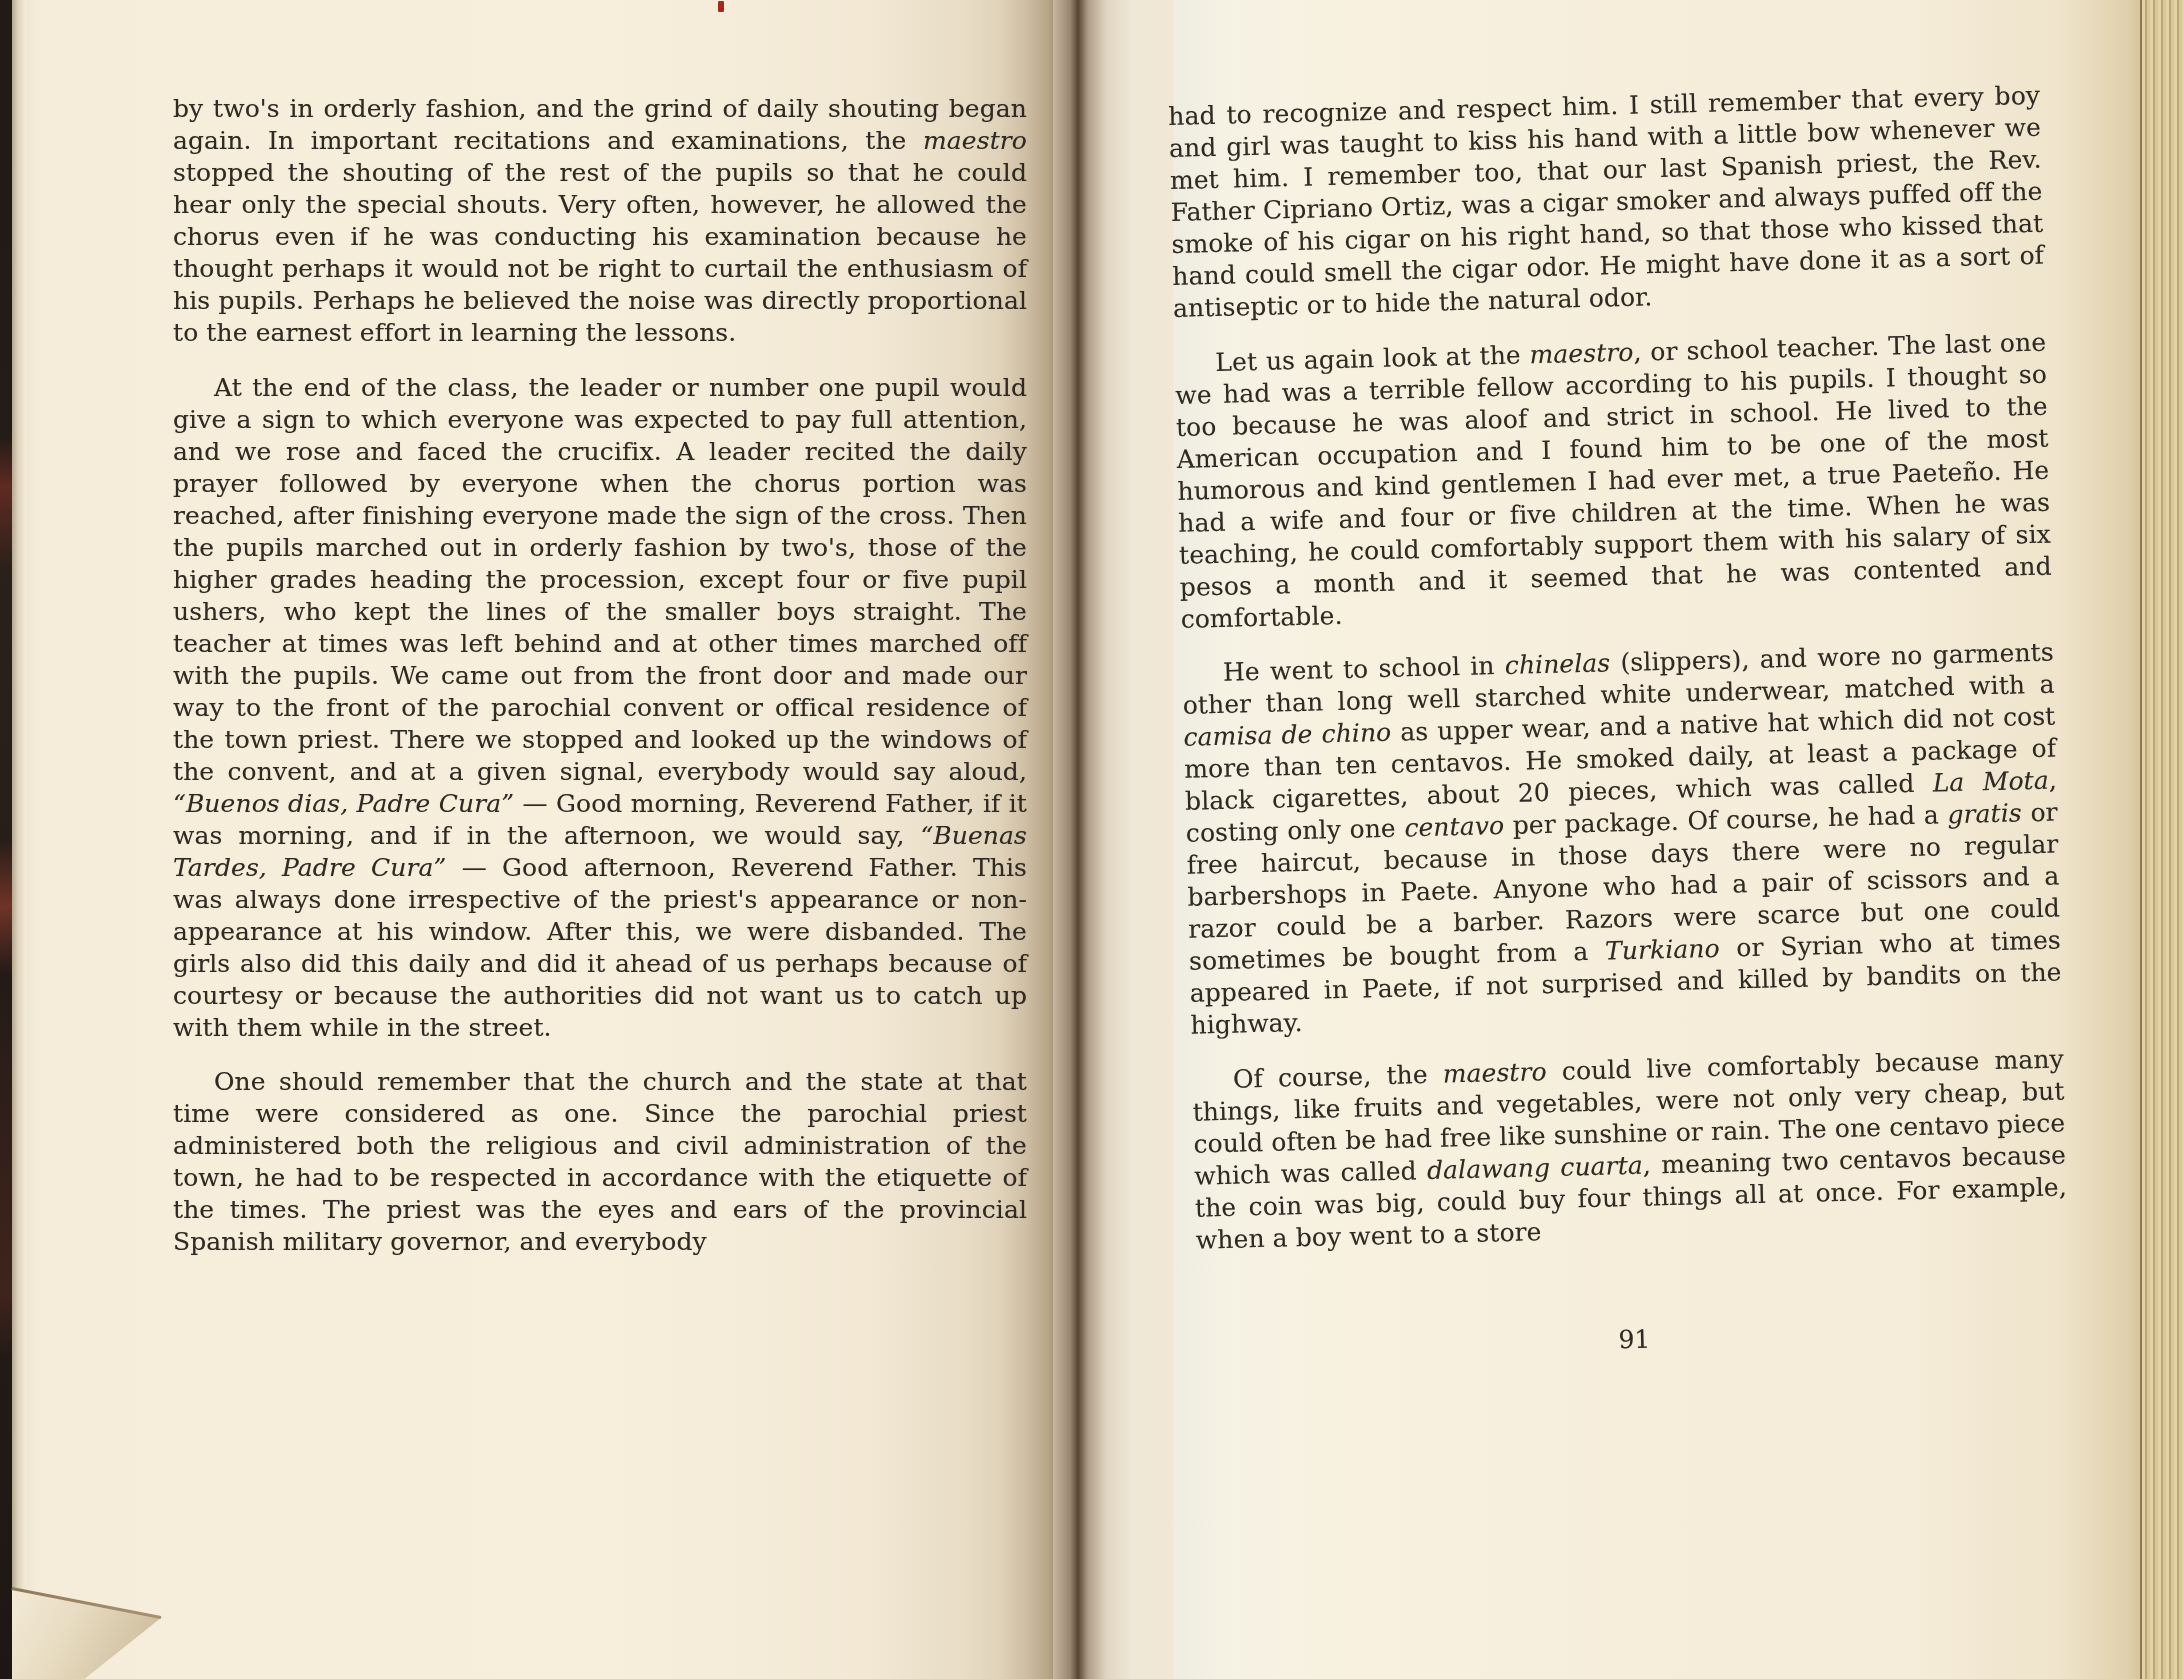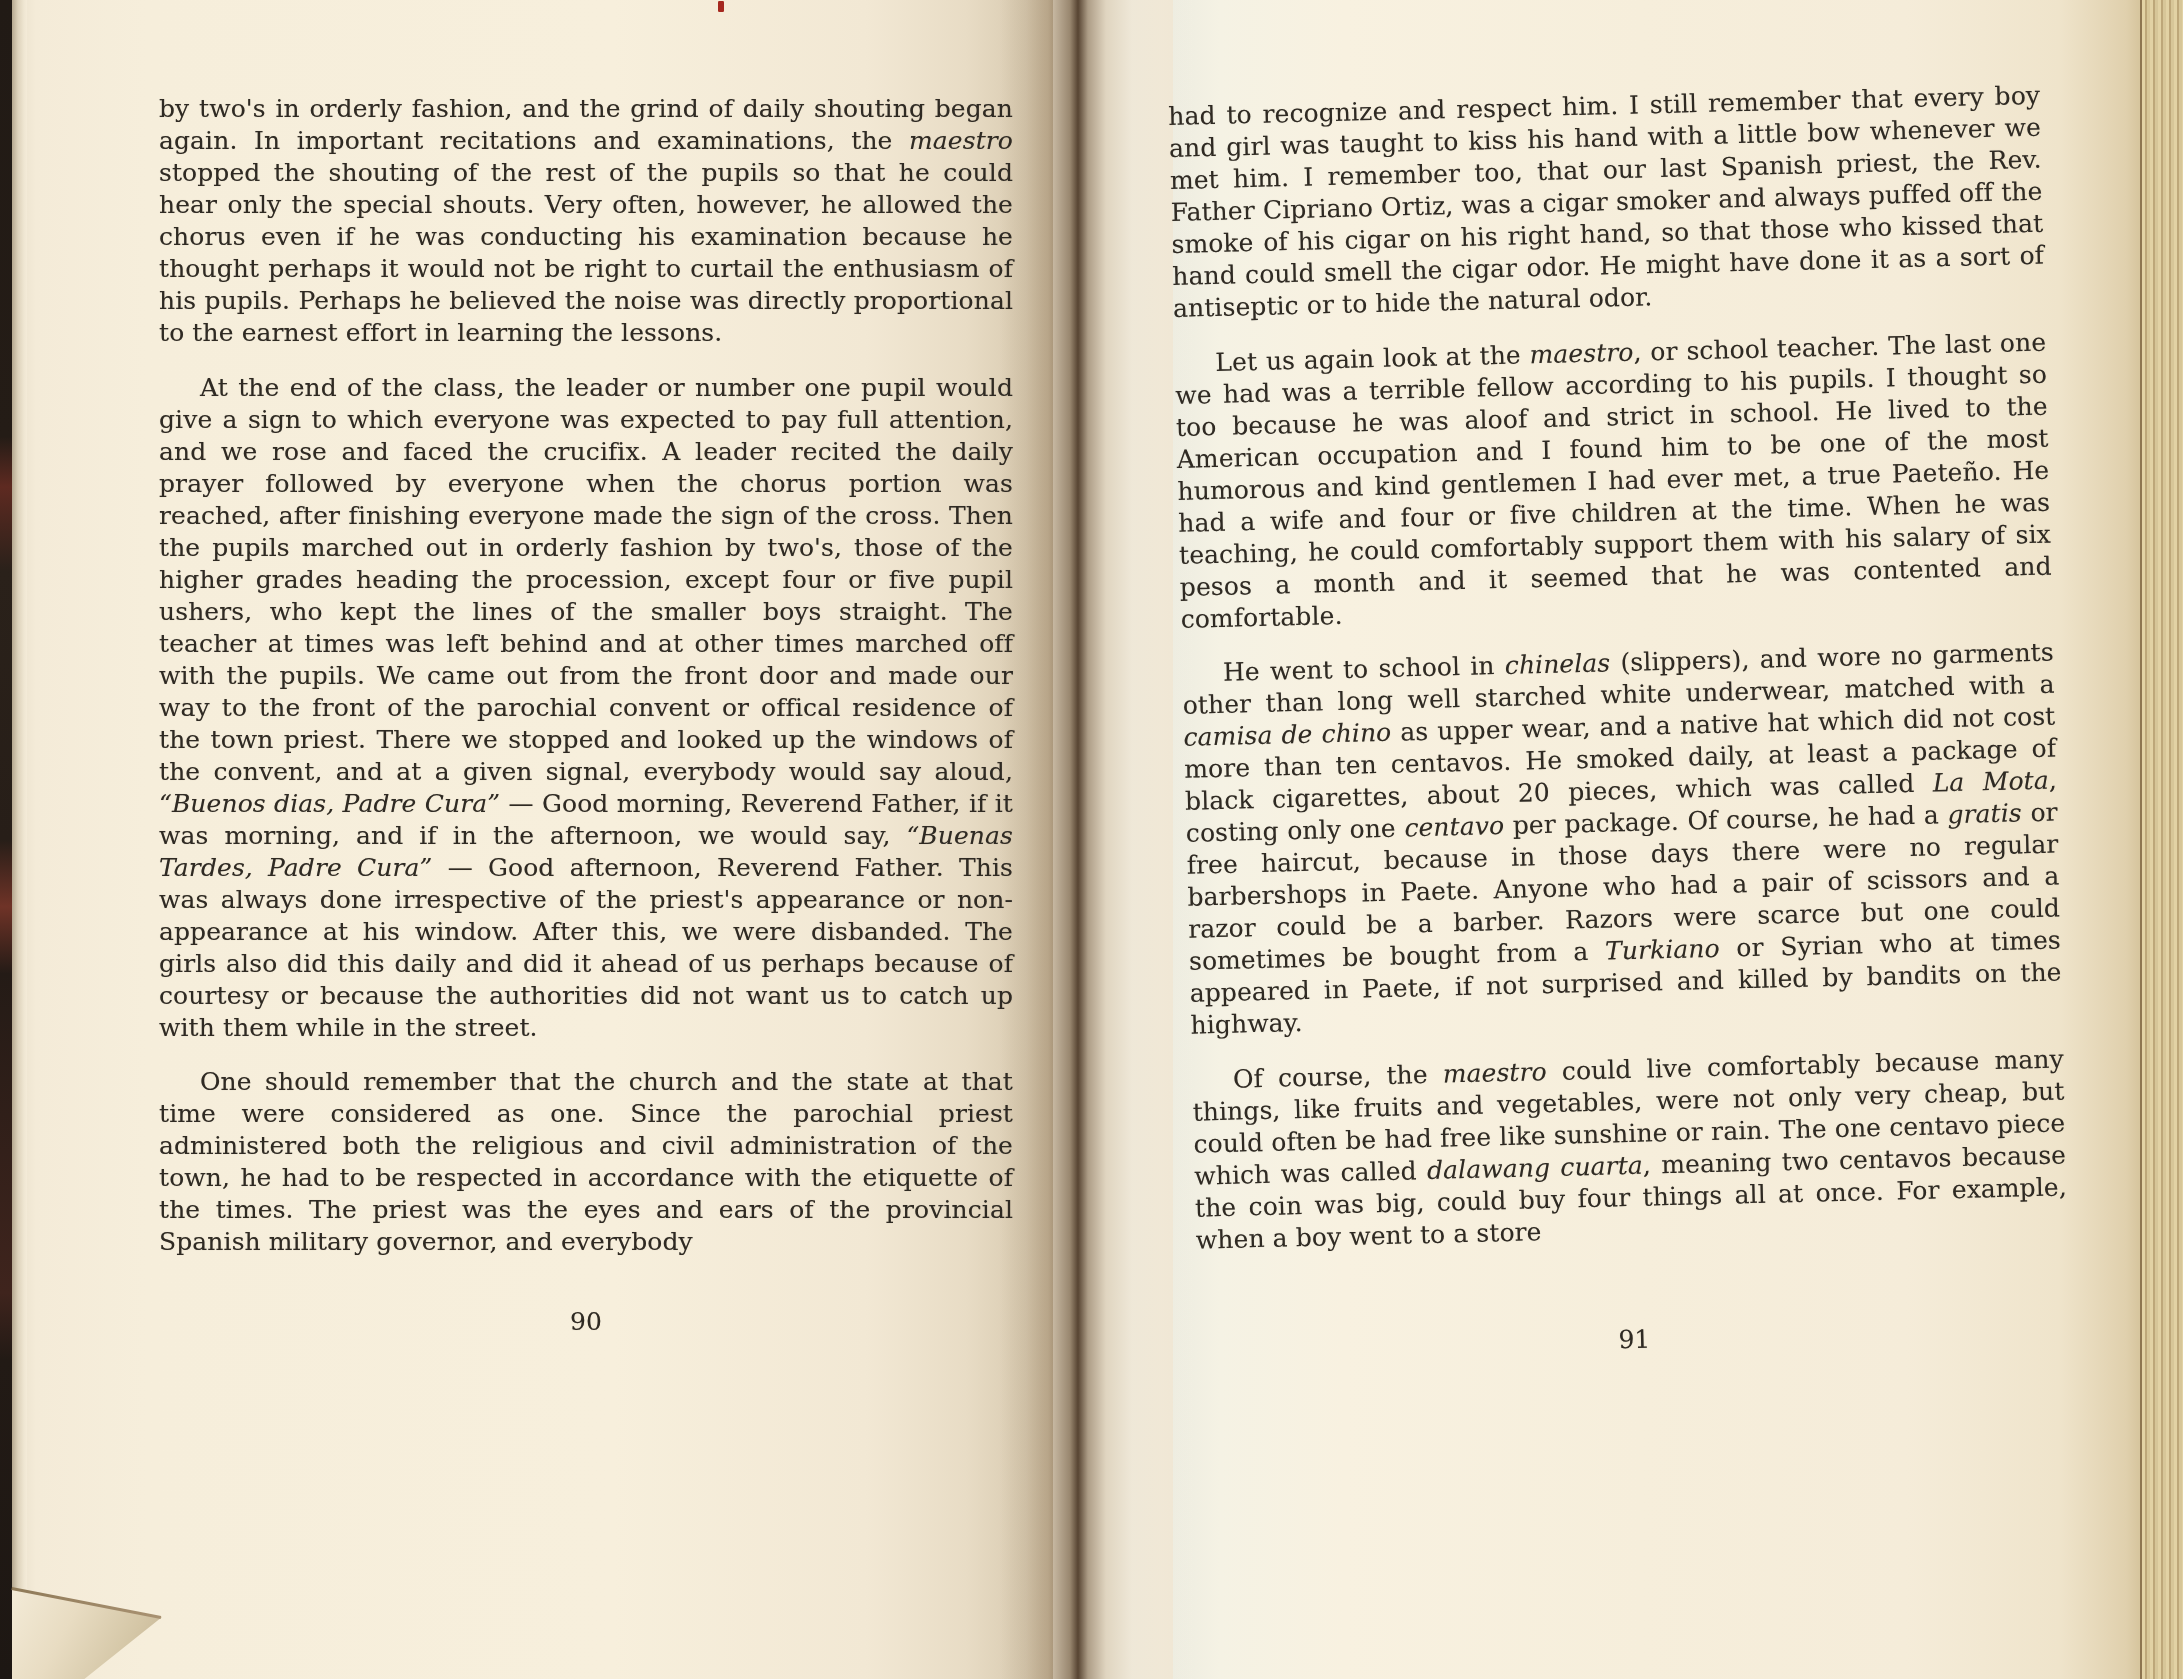--- a/index.html
+++ b/index.html
@@ -47,21 +47,21 @@
   .text-col { position:absolute; z-index:10; color:#2f2a23; }
   .text-col .para {
     margin:0 0 22.7px 0;
     font-size:25px; line-height:32px;
     text-align:justify; text-justify:inter-word;
     letter-spacing:0.1px;
     text-shadow:0 0 0.7px rgba(47,42,35,0.35);
   }
   .text-col .para.indent { text-indent:41px; }
   .text-col em { font-style:italic; }
-  .col-left { left:159px; top:93px; width:854px; }
+  .col-left { left:173px; top:93px; width:854px; }
   .col-right {
     left:1168px; top:101px; width:872px;
     transform:rotate(-1.4deg); transform-origin:left top;
   }
   .pageno {
     text-align:center; font-size:25px; color:#2f2a23;
     text-shadow:0 0 0.7px rgba(47,42,35,0.35);
   }
   .pageno-left { margin-top:49px; }
   .pageno-right { margin-top:79px; }
@@ -85,21 +85,20 @@
 <div class="page page-right"></div>
 <div class="gutter"></div>
 <div class="left-inner-edge"></div>
 <div class="left-edge"></div>
 <div class="right-edge-stripes"></div>
 
 <div class="text-col col-left">
     <p class="para"><span>by two's in orderly fashion, and the grind of daily shouting began again. In important recitations and examinations, the </span><em>maestro</em><span> stopped the shouting of the rest of the pupils so that he could hear only the special shouts. Very often, however, he allowed the chorus even if he was conducting his examination because he thought perhaps it would not be right to curtail the enthusiasm of his pupils. Perhaps he believed the noise was directly proportional to the earnest effort in learning the lessons.</span></p>
     <p class="para indent"><span>At the end of the class, the leader or number one pupil would give a sign to which everyone was expected to pay full attention, and we rose and faced the crucifix. A leader recited the daily prayer followed by everyone when the chorus portion was reached, after finishing everyone made the sign of the cross. Then the pupils marched out in orderly fashion by two's, those of the higher grades heading the procession, except four or five pupil ushers, who kept the lines of the smaller boys straight. The teacher at times was left behind and at other times marched off with the pupils. We came out from the front door and made our way to the front of the parochial convent or offical residence of the town priest. There we stopped and looked up the windows of the convent, and at a given signal, everybody would say aloud, </span><em>“Buenos dias, Padre Cura”</em><span> — Good morning, Reverend Father, if it was morning, and if in the afternoon, we would say, </span><em>“Buenas Tardes, Padre Cura”</em><span> — Good afternoon, Reverend Father. This was always done irrespective of the priest's appearance or non-appearance at his window. After this, we were disbanded. The girls also did this daily and did it ahead of us perhaps because of courtesy or because the authorities did not want us to catch up with them while in the street.</span></p>
     <p class="para indent"><span>One should remember that the church and the state at that time were considered as one. Since the parochial priest administered both the religious and civil administration of the town, he had to be respected in accordance with the etiquette of the times. The priest was the eyes and ears of the provincial Spanish military governor, and everybody</span></p>
-    <div class="pageno pageno-left">90</div>
   </div>
 <div class="text-col col-right">
     <p class="para"><span>had to recognize and respect him. I still remember that every boy and girl was taught to kiss his hand with a little bow whenever we met him. I remember too, that our last Spanish priest, the Rev. Father Cipriano Ortiz, was a cigar smoker and always puffed off the smoke of his cigar on his right hand, so that those who kissed that hand could smell the cigar odor. He might have done it as a sort of antiseptic or to hide the natural odor.</span></p>
     <p class="para indent"><span>Let us again look at the </span><em>maestro</em><span>, or school teacher. The last one we had was a terrible fellow according to his pupils. I thought so too because he was aloof and strict in school. He lived to the American occupation and I found him to be one of the most humorous and kind gentlemen I had ever met, a true Paeteño. He had a wife and four or five children at the time. When he was teaching, he could comfortably support them with his salary of six pesos a month and it seemed that he was contented and comfortable.</span></p>
     <p class="para indent"><span>He went to school in </span><em>chinelas</em><span> (slippers), and wore no garments other than long well starched white underwear, matched with a </span><em>camisa de chino</em><span> as upper wear, and a native hat which did not cost more than ten centavos. He smoked daily, at least a package of black cigarettes, about 20 pieces, which was called </span><em>La Mota</em><span>, costing only one </span><em>centavo</em><span> per package. Of course, he had a </span><em>gratis</em><span> or free haircut, because in those days there were no regular barbershops in Paete. Anyone who had a pair of scissors and a razor could be a barber. Razors were scarce but one could sometimes be bought from a </span><em>Turkiano</em><span> or Syrian who at times appeared in Paete, if not surprised and killed by bandits on the highway.</span></p>
     <p class="para indent"><span>Of course, the </span><em>maestro</em><span> could live comfortably because many things, like fruits and vegetables, were not only very cheap, but could often be had free like sunshine or rain. The one centavo piece which was called </span><em>dalawang cuarta</em><span>, meaning two centavos because the coin was big, could buy four things all at once. For example, when a boy went to a store</span></p>
     <div class="pageno pageno-right">91</div>
   </div>
 
 <div class="text-col col-left" style="top:auto;">

